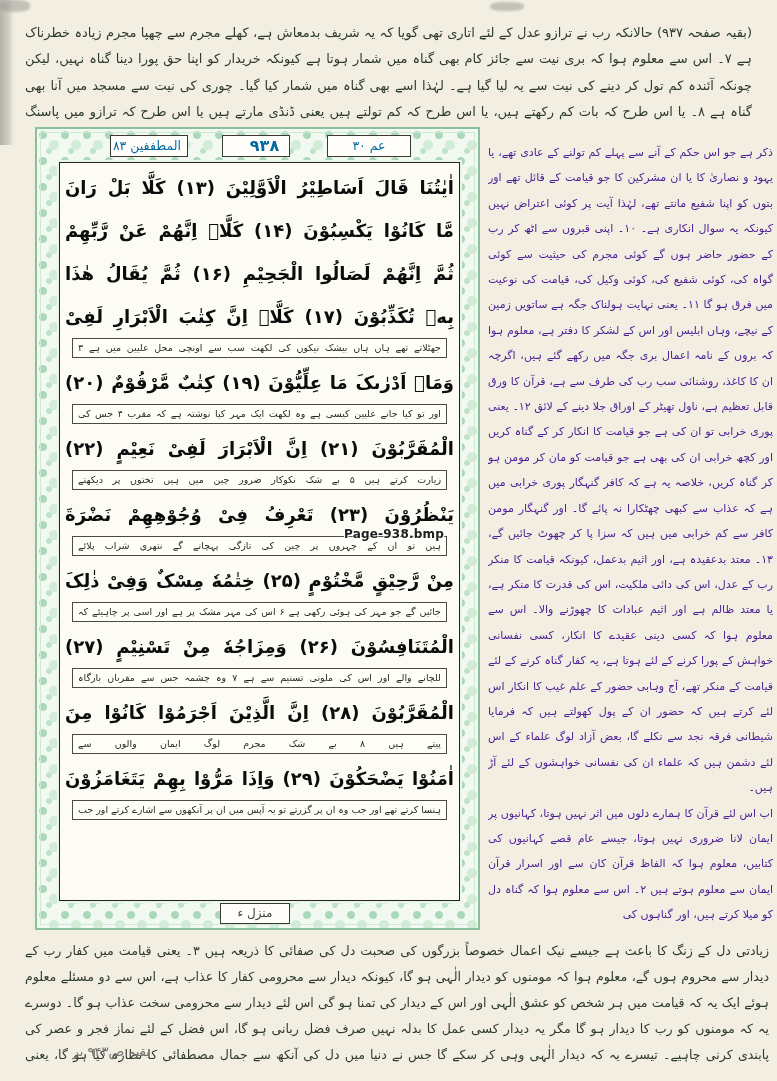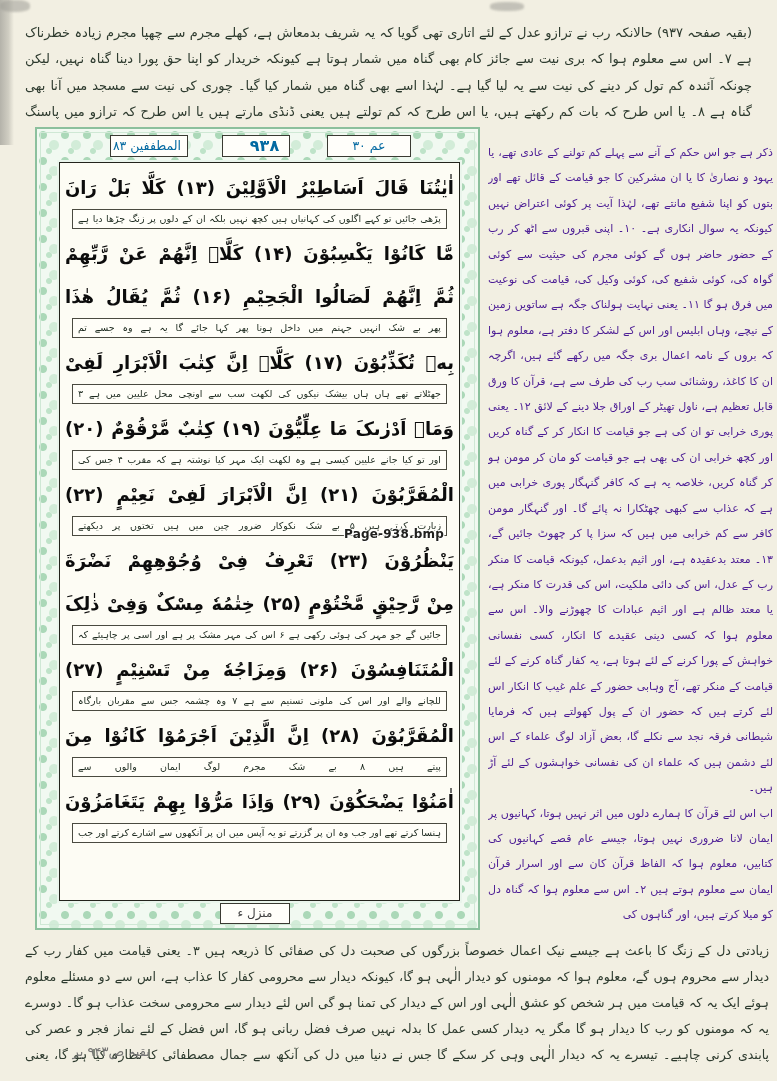--- a/index.html
+++ b/index.html
@@ -119,31 +119,30 @@
 
 <div class="top-note">(بقیہ صفحہ ۹۳۷) حالانکہ رب نے ترازو عدل کے لئے اتاری تھی گویا کہ یہ شریف بدمعاش ہے، کھلے مجرم سے چھپا مجرم زیادہ خطرناک ہے ۷۔ اس سے معلوم ہوا کہ بری نیت سے جائز کام بھی گناہ میں شمار ہوتا ہے کیونکہ خریدار کو اپنا حق پورا دینا گناہ نہیں، لیکن چونکہ آئندہ کم تول کر دینے کی نیت سے یہ لیا گیا ہے۔ لہٰذا اسے بھی گناہ میں شمار کیا گیا۔ چوری کی نیت سے مسجد میں آنا بھی گناہ ہے ۸۔ یا اس طرح کہ بات کم رکھتے ہیں، یا اس طرح کہ کم تولتے ہیں یعنی ڈنڈی مارتے ہیں یا اس طرح کہ ترازو میں پاسنگ رکھتے ہیں، نچلے پلڑے میں چیز اور اوپر والے میں بات رکھتے ہیں۔ یہ آیت سب کو شامل ہے ۹۔ یعنی انہیں قیامت کا یقین ہے کیونکہ اس میں ان مسلمانوں کا</div>
 
 <div class="quran-box">
   <div class="cartouche cart-juz">عم ۳۰</div>
   <div class="cartouche cart-page">۹۳۸</div>
   <div class="cartouche cart-surah">المطففین ۸۳</div>
 
   <div class="content-panel">
     <div class="ayah-line">اٰیٰتُنَا قَالَ اَسَاطِیْرُ الْاَوَّلِیْنَ (۱۳) کَلَّا بَلْ رَانَ عَلٰی قُلُوْبِهِمْ</div>
-    <div class="trans-line">پڑھی جائیں تو کہے اگلوں کی کہانیاں ہیں کچھ نہیں بلکہ ان کے دلوں پر زنگ چڑھا دیا ہے</div>
     <div class="ayah-line">مَّا کَانُوْا یَکْسِبُوْنَ (۱۴) کَلَّاۤ اِنَّهُمْ عَنْ رَّبِّهِمْ یَوْمَئِذٍ لَّمَحْجُوْبُوْنَ (۱۵)</div>
     <div class="ayah-line">ثُمَّ اِنَّهُمْ لَصَالُوا الْجَحِیْمِ (۱۶) ثُمَّ یُقَالُ هٰذَا الَّذِیْ کُنْتُمْ</div>
-    <div class="trans-line">پھر بے شک انہیں جہنم میں داخل ہونا پھر کہا جائے گا یہ ہے وہ جسے تم</div>
     <div class="ayah-line">بِهٖ تُکَذِّبُوْنَ (۱۷) کَلَّاۤ اِنَّ کِتٰبَ الْاَبْرَارِ لَفِیْ عِلِّیِّیْنَ (۱۸)</div>
     <div class="trans-line">جھٹلاتے تھے ہاں ہاں بیشک نیکوں کی لکھت سب سے اونچی محل علیین میں ہے ۳</div>
     <div class="ayah-line">وَمَاۤ اَدْرٰىکَ مَا عِلِّیُّوْنَ (۱۹) کِتٰبٌ مَّرْقُوْمٌ (۲۰) یَّشْهَدُهُ</div>
     <div class="trans-line">اور تو کیا جانے علیین کیسی ہے وہ لکھت ایک مہر کیا نوشتہ ہے کہ مقرب ۴ جس کی</div>
     <div class="ayah-line">الْمُقَرَّبُوْنَ (۲۱) اِنَّ الْاَبْرَارَ لَفِیْ نَعِیْمٍ (۲۲) عَلَی الْاَرَآئِکِ</div>
     <div class="trans-line">زیارت کرتے ہیں ۵ بے شک نکوکار ضرور چین میں ہیں تختوں پر دیکھتے</div>
     <div class="ayah-line">یَنْظُرُوْنَ (۲۳) تَعْرِفُ فِیْ وُجُوْهِهِمْ نَضْرَةَ النَّعِیْمِ (۲۴) یُسْقَوْنَ</div>
+    <div class="trans-line">ہیں تو ان کے چہروں پر چین کی تازگی پہچانے گے نتھری شراب پلائے</div>
     <div class="ayah-line">مِنْ رَّحِیْقٍ مَّخْتُوْمٍ (۲۵) خِتٰمُهٗ مِسْکٌ وَفِیْ ذٰلِکَ فَلْیَتَنَافَسِ</div>
     <div class="trans-line">جائیں گے جو مہر کی ہوئی رکھی ہے ۶ اس کی مہر مشک پر ہے اور اسی پر چاہیئے کہ للچائیں</div>
     <div class="ayah-line">الْمُتَنَافِسُوْنَ (۲۶) وَمِزَاجُهٗ مِنْ تَسْنِیْمٍ (۲۷) عَیْنًا یَّشْرَبُ بِهَا</div>
     <div class="trans-line">للچانے والے اور اس کی ملونی تسنیم سے ہے ۷ وہ چشمہ جس سے مقربان بارگاہ</div>
     <div class="ayah-line">الْمُقَرَّبُوْنَ (۲۸) اِنَّ الَّذِیْنَ اَجْرَمُوْا کَانُوْا مِنَ الَّذِیْنَ</div>
     <div class="trans-line">پیتے ہیں ۸ بے شک مجرم لوگ ایمان والوں سے</div>
     <div class="ayah-line">اٰمَنُوْا یَضْحَکُوْنَ (۲۹) وَاِذَا مَرُّوْا بِهِمْ یَتَغَامَزُوْنَ (۳۰) وَاِذَا</div>
     <div class="trans-line">ہنسا کرتے تھے اور جب وہ ان پر گزرتے تو یہ آپس میں ان پر آنکھوں سے اشارے کرتے اور جب</div>
   </div>
 

